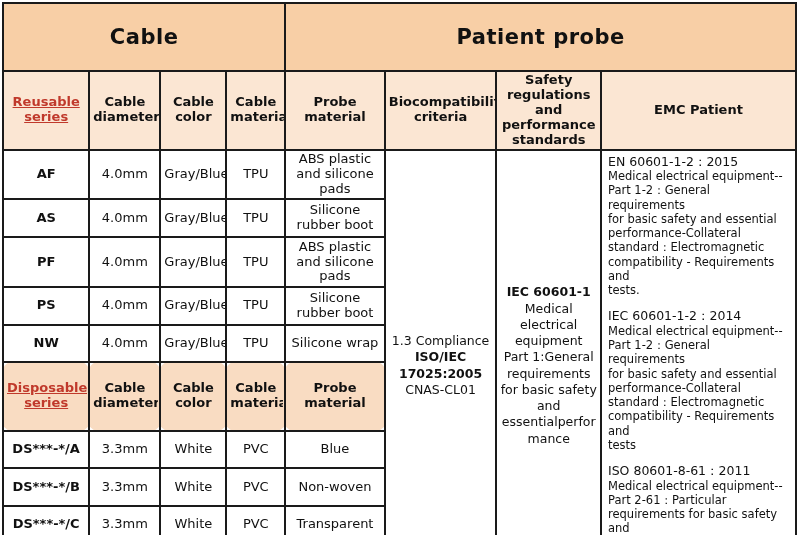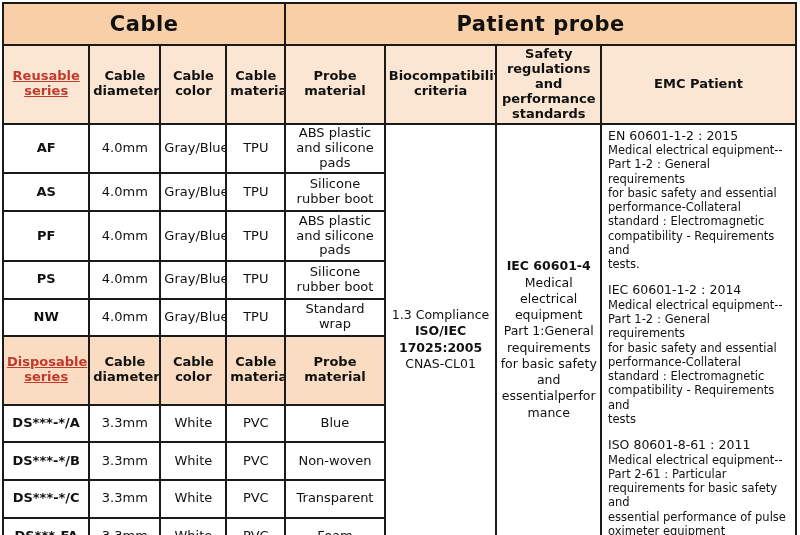--- a/index.html
+++ b/index.html
@@ -4,27 +4,27 @@
 <style>
   html,body{margin:0;padding:0;background:#fff;}
   body{padding:2px;font-family:"DejaVu Sans","Liberation Sans",sans-serif;color:#111;}
   table{border-collapse:collapse;table-layout:fixed;width:795px;}
   td,th{border:2px solid #1a1a1a;padding:1px 3px;text-align:center;vertical-align:middle;
         font-size:13px;line-height:1.15;overflow:hidden;}
   
   .c1{width:85px}.c2{width:70px}.c3{width:65px}.c4{width:58px}
   .c5{width:98px}.c6{width:110px}.c7{width:103px}.c8{width:192px}
   
-  .band-row{height:42px}
+  .band-row{height:68px}
   .hdr-row{height:67px}
   .data-row{height:37px}
   
   .band{background:#F8CFA6;font-weight:bold;font-size:21px;letter-spacing:.5px;}
   .hdr{background:#FBE6D3;font-weight:bold;margin-top:44px;}
-  .hdr2{background:#F9DCC2;font-weight:bold;}
+  .hdr2{background:#F9DCC2;font-weight:bold;border-radius:9px;}
   .series-red{color:#C0392B;font-weight:bold;text-decoration:underline;}
   .series{font-weight:bold;}
   .bio-cell,.safety-cell{font-size:12.5px;line-height:1.3;}
   .bio-bold,.safety-title{font-weight:bold;}
   .safety-body{white-space:pre-line;overflow-wrap:break-word;word-break:break-word;}
   .emc-cell{vertical-align:top;text-align:left;padding:3px 5px 2px 6px;font-size:11.5px;line-height:1.24;}
   .emc-para{margin:0 0 11px 0;}
   .emc-para:last-child{margin-bottom:0;}
   .emc-title{font-weight:normal;font-size:12.5px;}
   .emc-body{white-space:pre-line;}
@@ -66,21 +66,21 @@
     <td>4.0mm</td>
     <td>Gray/Blue</td>
     <td>TPU</td>
     <td>ABS plastic and silicone pads</td>
     <td class="bio-cell" rowspan="10">
       <div>1.3 Compliance</div>
       <div class="bio-bold">ISO/IEC 17025:2005</div>
       <div>CNAS-CL01</div>
     </td>
     <td class="safety-cell" rowspan="10">
-      <div class="safety-title">IEC 60601-4</div>
+      <div class="safety-title">IEC 60601-1</div>
       <div class="safety-body">Medical electrical equipment
 Part 1:General requirements for basic safety and essentialperformance</div>
     </td>
     <td class="emc-cell" rowspan="10">
       <div class="emc-para">
         <div class="emc-title">EN 60601-1-2：2015</div>
         <div class="emc-body">Medical electrical equipment--
 Part 1-2：General requirements
 for basic safety and essential
 performance-Collateral
@@ -128,21 +128,21 @@
     <td>4.0mm</td>
     <td>Gray/Blue</td>
     <td>TPU</td>
     <td>Silicone rubber boot</td>
   </tr>
   <tr class="data-row">
     <td class="series">NW</td>
     <td>4.0mm</td>
     <td>Gray/Blue</td>
     <td>TPU</td>
-    <td>Standard wrap</td>
+    <td>Silicone wrap</td>
   </tr>
 
   <tr class="hdr-row">
     <td class="hdr2 series-red">Disposable series</td>
     <td class="hdr2">Cable diameter</td>
     <td class="hdr2">Cable color</td>
     <td class="hdr2">Cable material</td>
     <td class="hdr2">Probe material</td>
   </tr>
 

